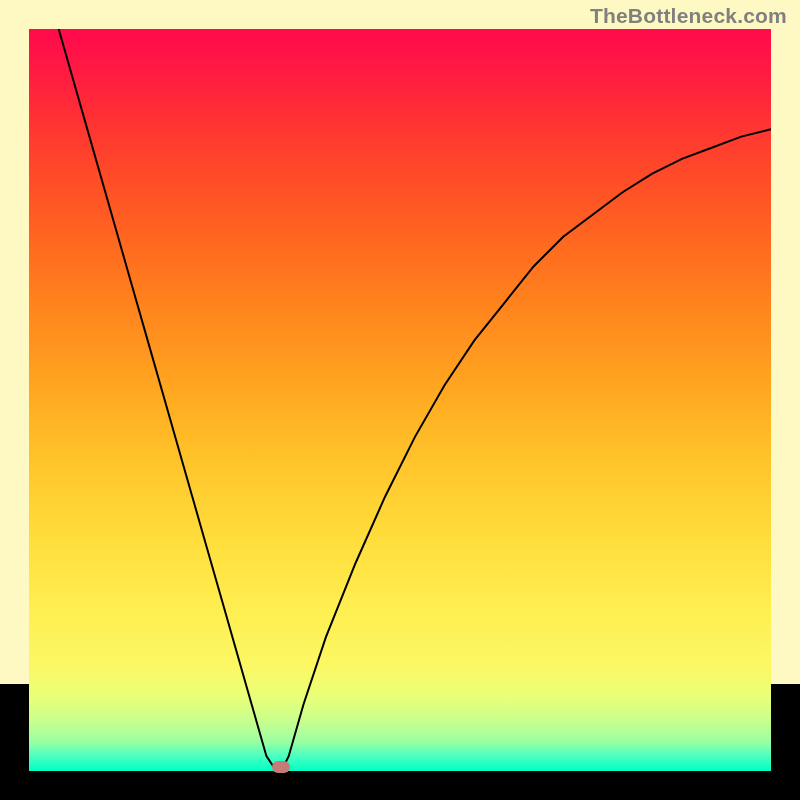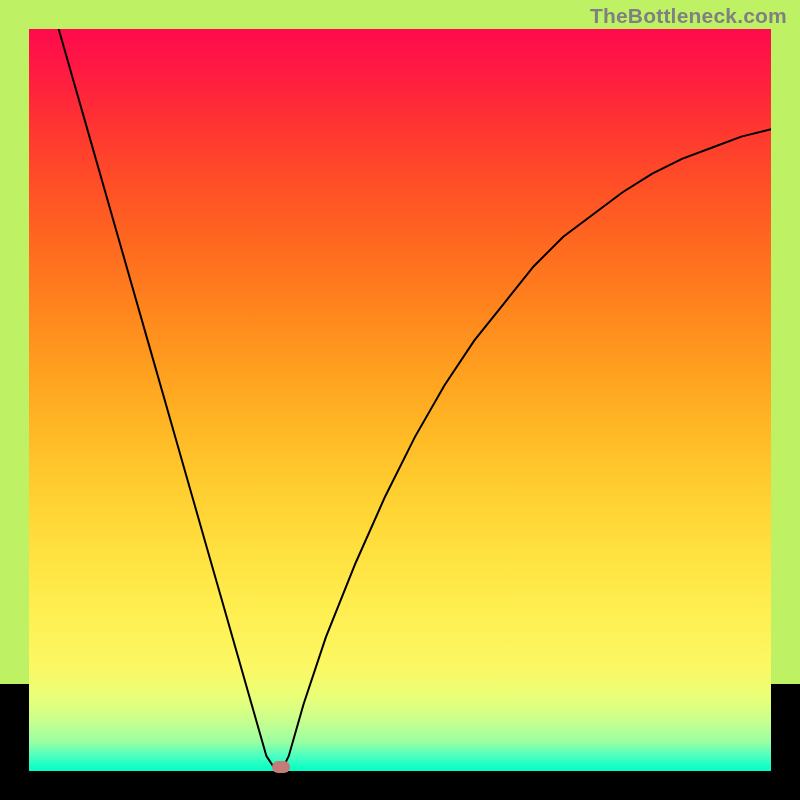--- a/index.html
+++ b/index.html
@@ -1,21 +1,21 @@
 <!DOCTYPE html>
 <html><head>
 <meta charset="utf-8">
 <style>
   * { margin: 0; padding: 0; box-sizing: border-box; }
   html, body { width: 800px; height: 800px; overflow: hidden; background: #000; }
   .frame {
     position: relative;
     width: 800px;
     height: 684px;
-    background: #bef264;
+    background: #fef9c3;
     text-align: center;
   }
   .plot-area {
     position: absolute;
     left: 29px;
     top: 29px;
     width: 742px;
     height: 742px;
     background: linear-gradient(to bottom,
       #ff0a4d 0%,

